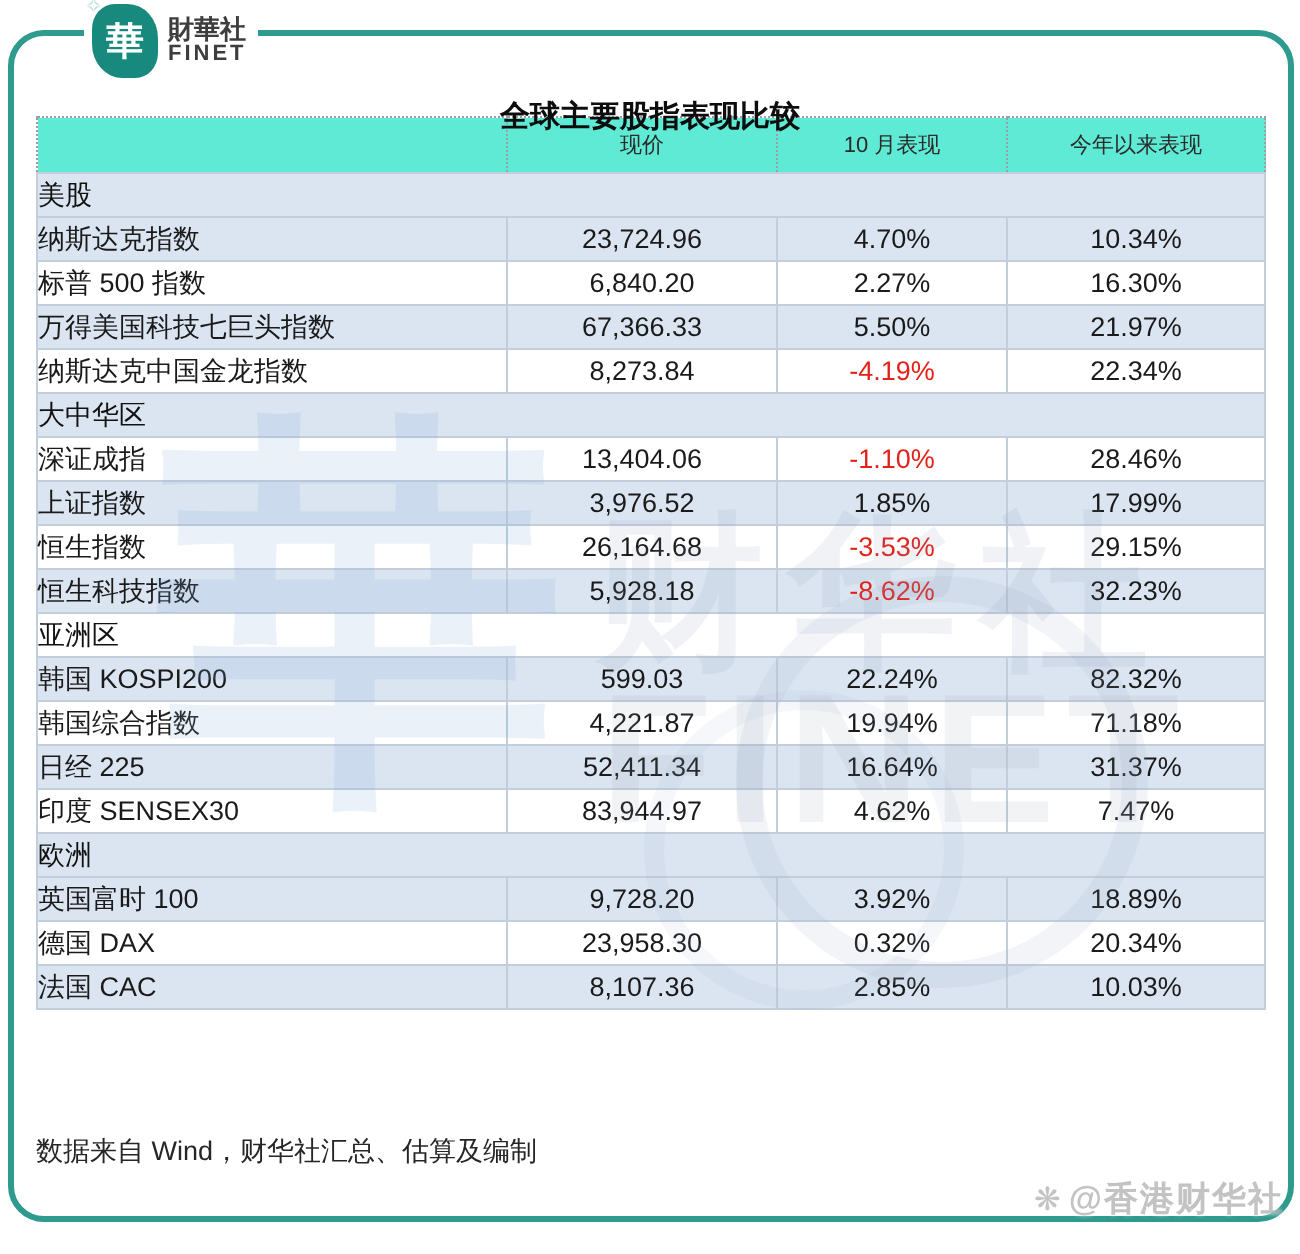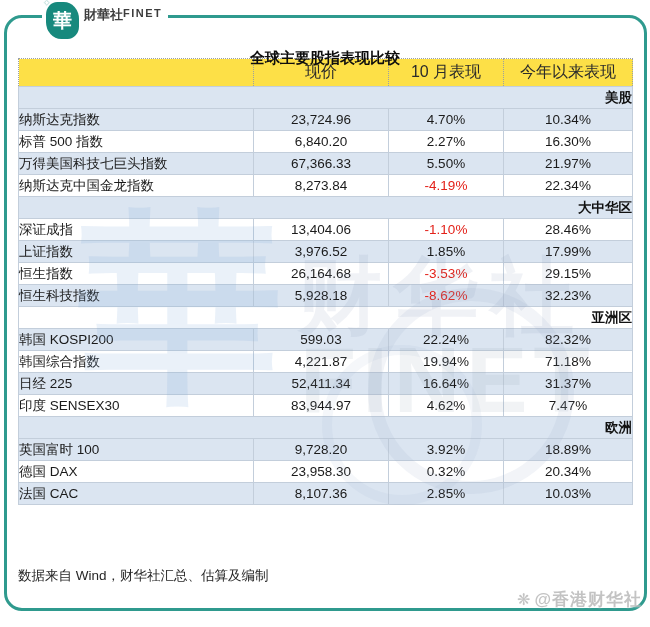--- a/index.html
+++ b/index.html
@@ -20,48 +20,48 @@
     background:#fff;display:flex;align-items:flex-start;padding:0 6px 0 4px;gap:5px;
   }
   .logo-mark{
     position:relative;width:33px;height:37px;margin-top:2px;
     background:#17897d;border-radius:34% 46% 34% 46%;
     display:flex;align-items:center;justify-content:center;
     color:#fff;font-size:19px;font-weight:bold;
   }
   .logo-spark{position:absolute;left:-3px;top:-4px;color:#fff;font-size:9px;
     text-shadow:0 0 1px #17897d;}
-  .logo-text{display:flex;flex-direction:row;line-height:1.05;margin-top:8px;}
+  .logo-text{display:flex;flex-direction:column;line-height:1.05;margin-top:8px;}
   .logo-zh{font-size:13px;font-weight:bold;color:#3d3d3d;}
   .logo-en{font-size:11px;font-weight:bold;letter-spacing:1.5px;color:#3d3d3d;}
   
   .title{
     position:absolute;left:0;top:37px;width:100%;text-align:center;
     font-size:15px;font-weight:bold;color:#0d0d0d;z-index:2;margin-top:12px;
   }
   
   table.idx{
     position:absolute;left:18px;top:58px;width:614px;z-index:1;
     border-collapse:collapse;table-layout:fixed;
   }
   col.c1{width:235px;}col.c2{width:135px;}col.c3{width:115px;}col.c4{width:129px;}
   table.idx th{
-    height:25px;background:#fde047;border:1px dotted #9aa0a6;
-    font-size:16px;font-weight:normal;color:#2b2b2b;text-align:center;
+    height:25px;background:#5eead4;border:1px dotted #9aa0a6;
+    font-size:11px;font-weight:normal;color:#2b2b2b;text-align:center;
   }
   table.idx td{
     height:21px;border:1px solid #c3cedb;font-size:13.5px;background:#fff;
     padding:0;
   }
   tr.shaded td{background:#dbe5f1;}
   td.name-cell{text-align:left;padding-left:24px;}
   td.num-cell{text-align:center;}
   td.neg{color:#e32119;}
   tr.group-row td{
-    text-align:right;font-weight:bold;font-size:13.5px;color:#111;
+    text-align:left;font-weight:normal;font-size:13.5px;color:#111;
   }
   
   .footer-note{
     position:absolute;left:18px;top:567px;font-size:13.5px;color:#262626;z-index:2;
   }
   
   .wm{position:absolute;pointer-events:none;z-index:3;user-select:none;}
   .wm-hua{left:78px;top:205px;font-size:205px;font-weight:bold;
     color:rgba(125,168,218,0.16);line-height:1;}
   .wm-zh{left:298px;top:240px;font-size:84px;letter-spacing:12px;

